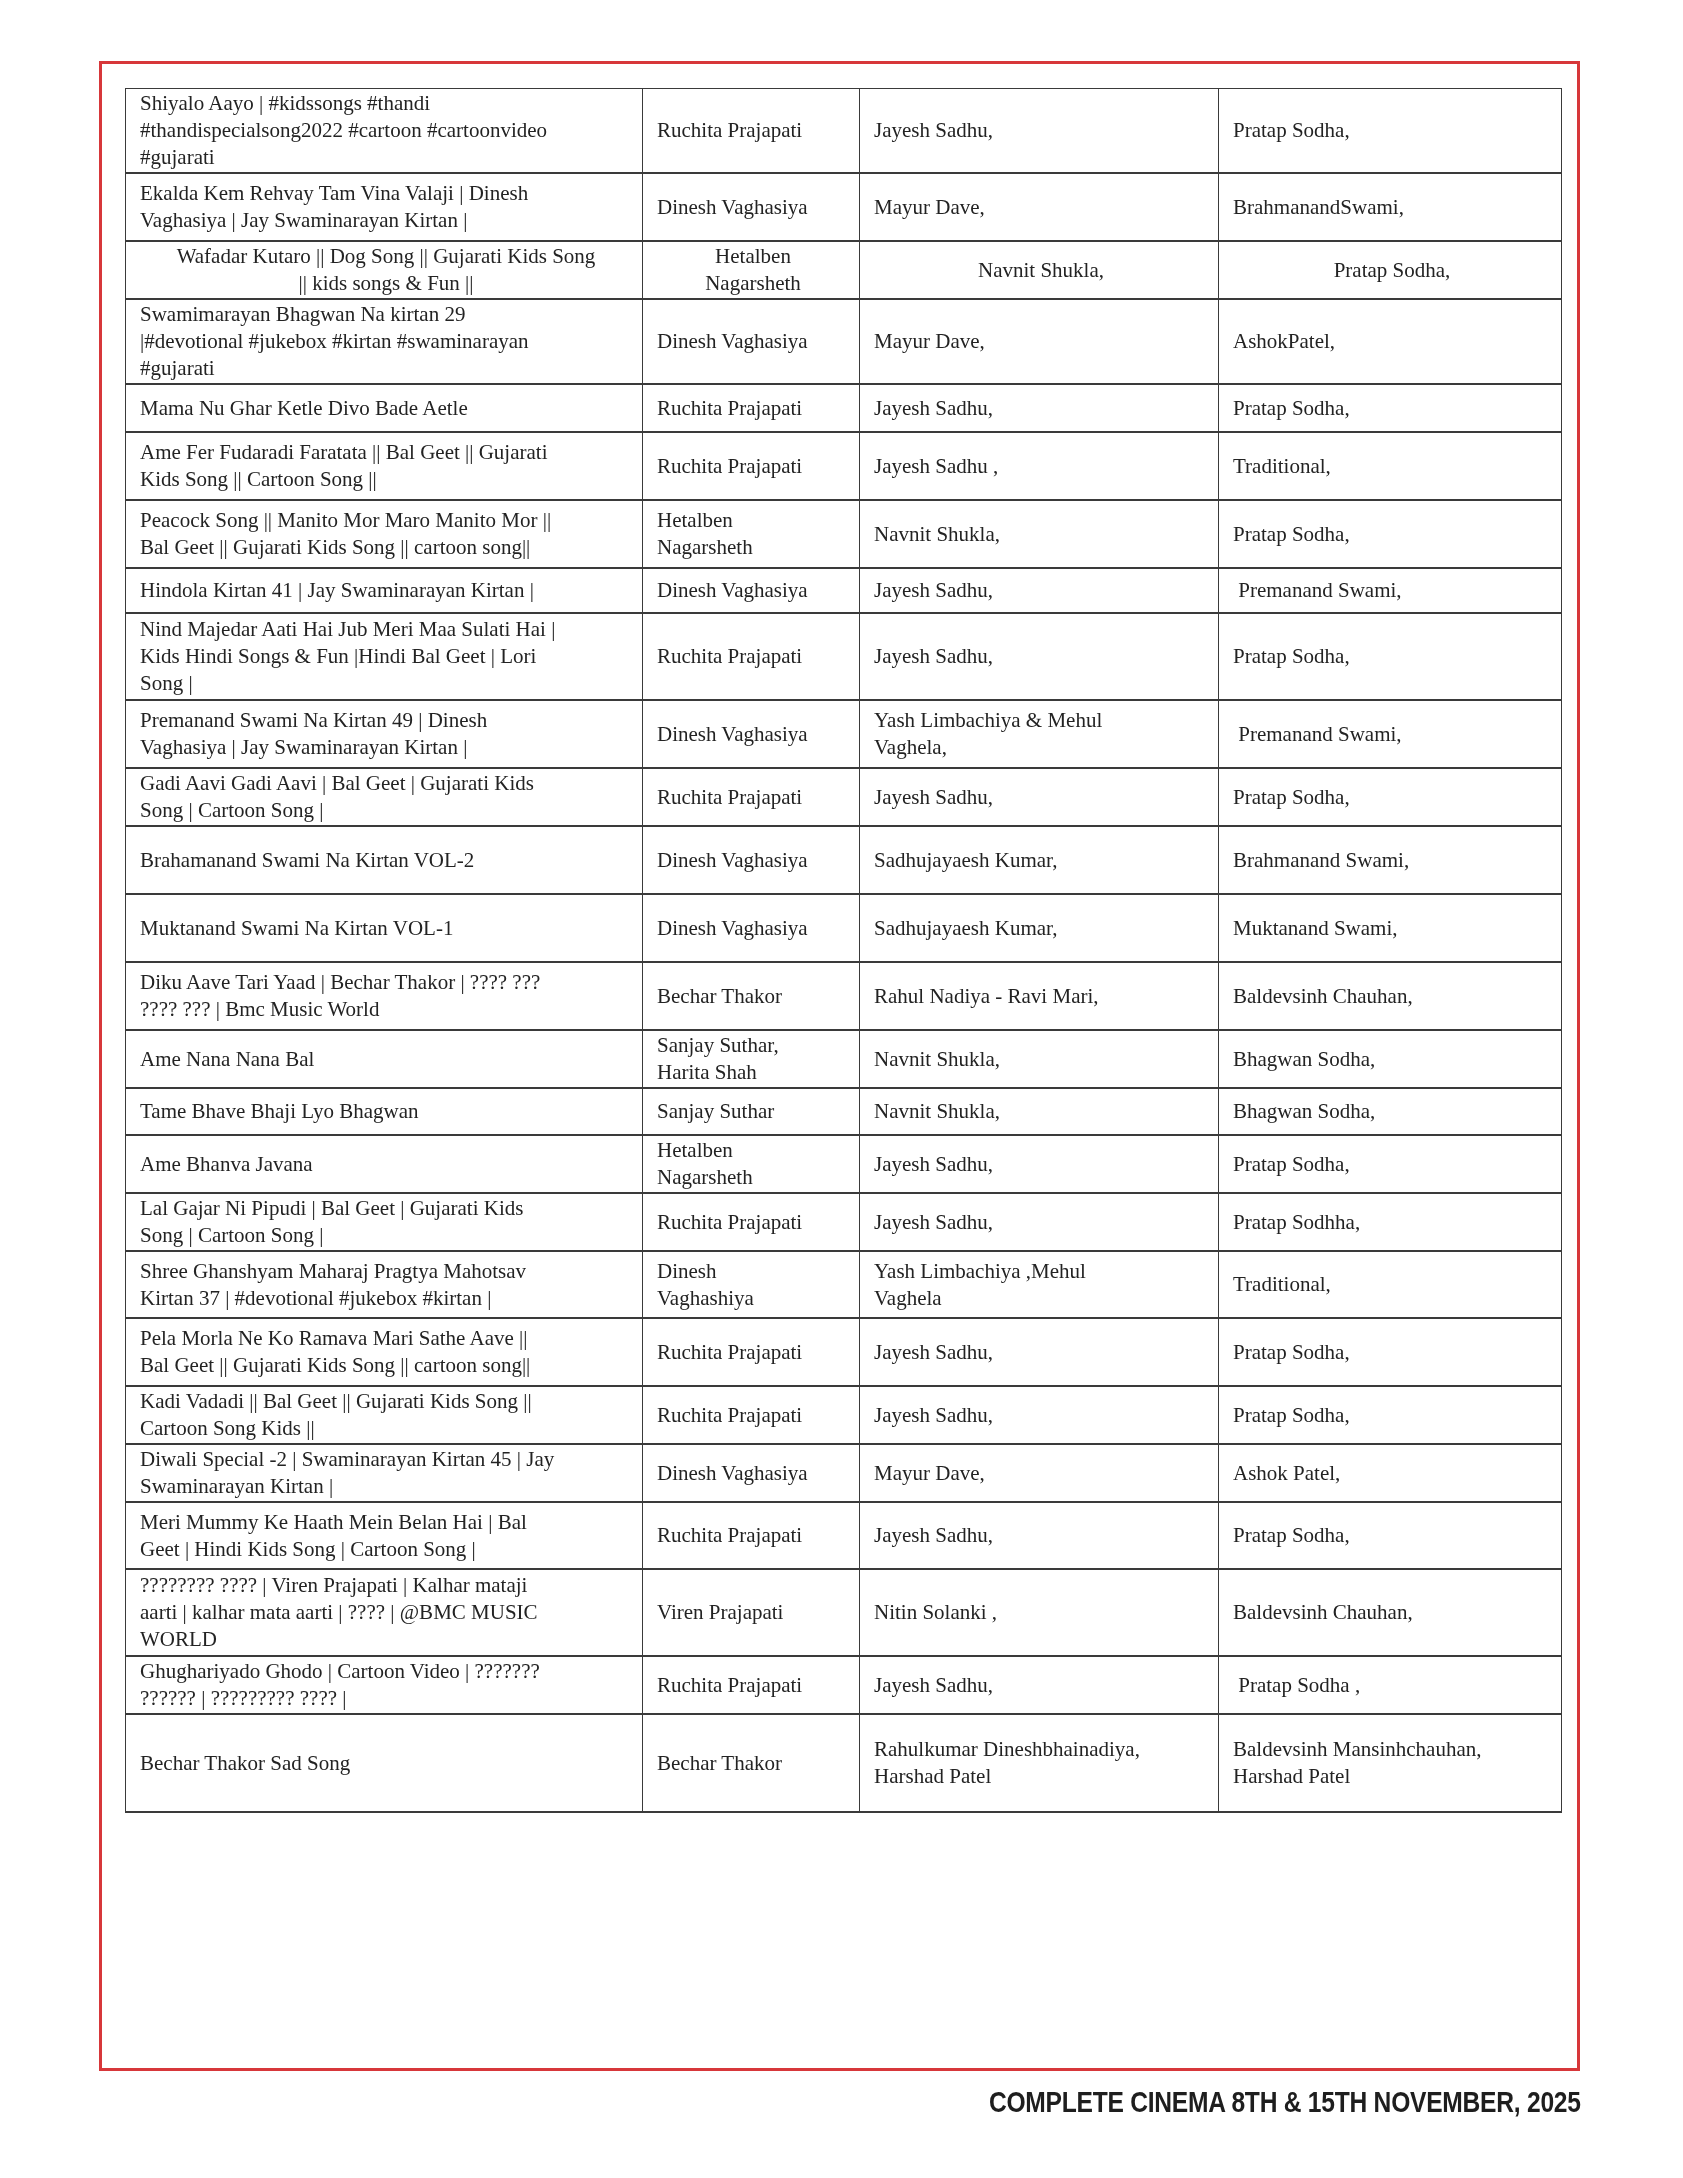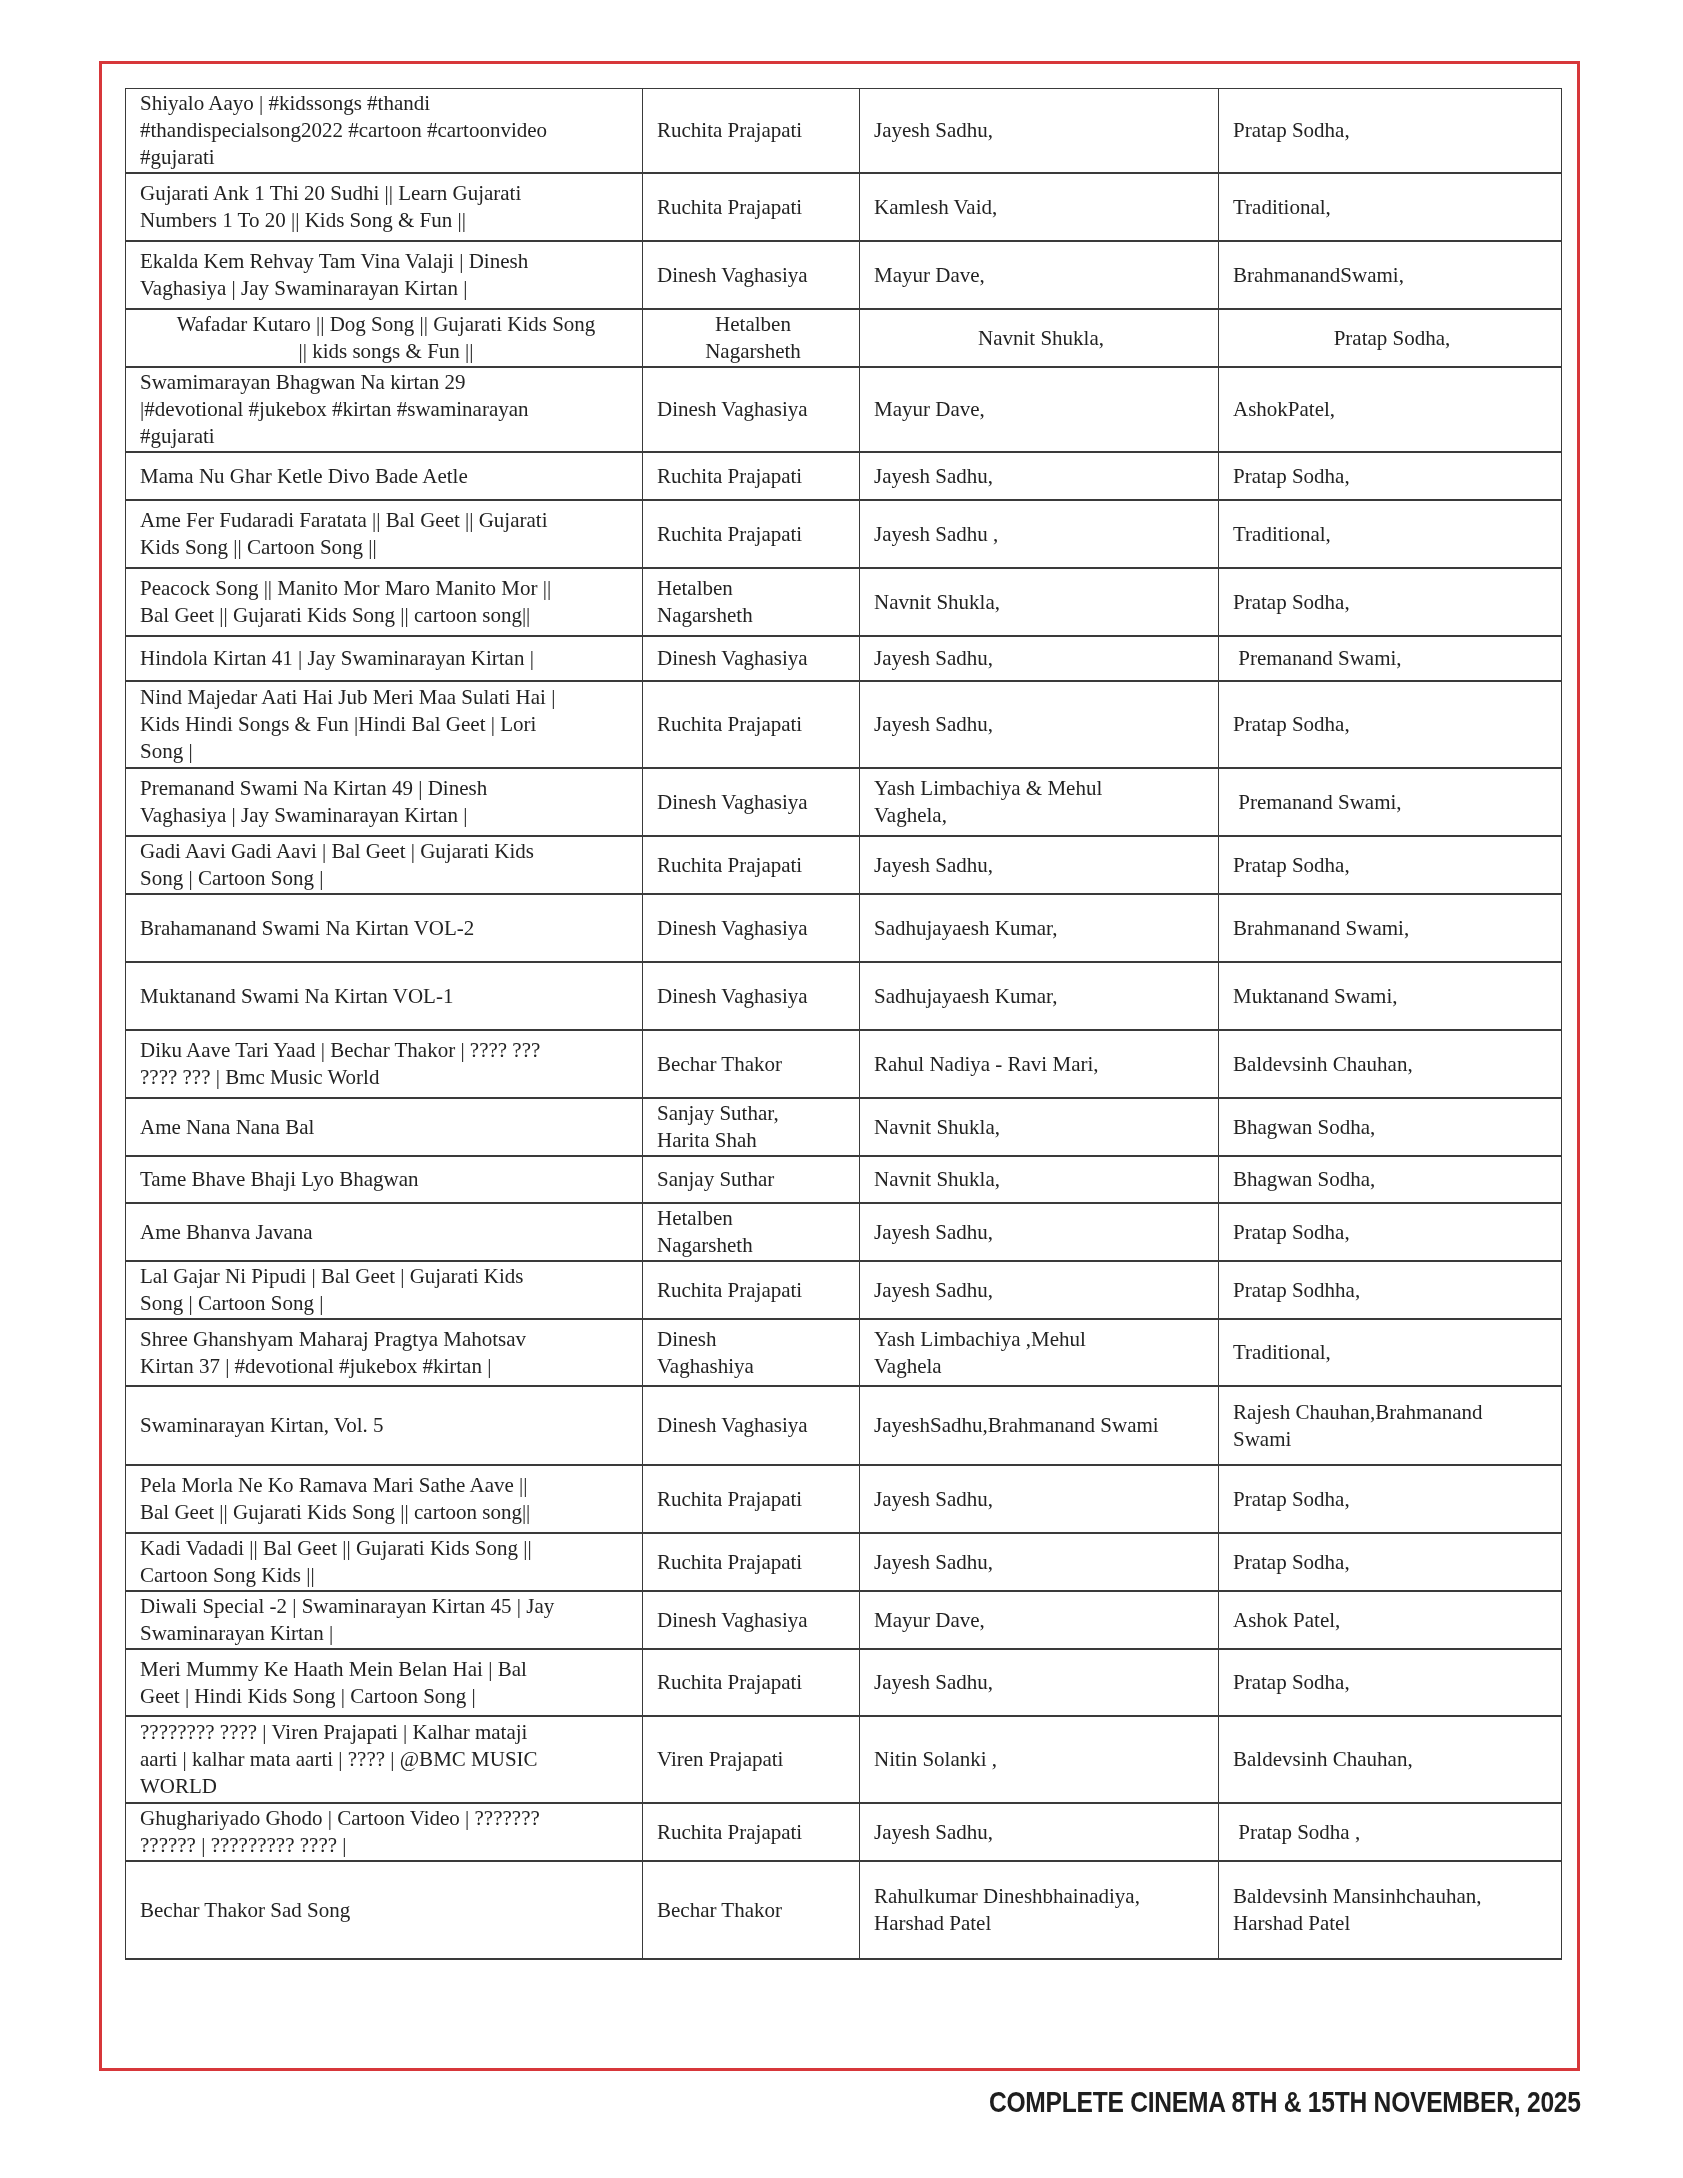--- a/index.html
+++ b/index.html
@@ -87,35 +87,20 @@
         </td>
         <td style="height: 83px;">
           <span class="line">Jayesh Sadhu,</span>
         </td>
         <td style="height: 83px;">
           <span class="line">Pratap Sodha,</span>
         </td>
       </tr>
       <tr style="height: 66px;">
         <td style="height: 66px;">
-          <span class="line">Gujarati Ank 1 Thi 20 Sudhi || Learn Gujarati</span>
-          <span class="line">Numbers 1 To 20 || Kids Song &amp; Fun ||</span>
-        </td>
-        <td style="height: 66px;">
-          <span class="line">Ruchita Prajapati</span>
-        </td>
-        <td style="height: 66px;">
-          <span class="line">Kamlesh Vaid,</span>
-        </td>
-        <td style="height: 66px;">
-          <span class="line">Traditional,</span>
-        </td>
-      </tr>
-      <tr style="height: 66px;">
-        <td style="height: 66px;">
           <span class="line">Ekalda Kem Rehvay Tam Vina Valaji | Dinesh</span>
           <span class="line">Vaghasiya | Jay Swaminarayan Kirtan |</span>
         </td>
         <td style="height: 66px;">
           <span class="line">Dinesh Vaghasiya</span>
         </td>
         <td style="height: 66px;">
           <span class="line">Mayur Dave,</span>
         </td>
         <td style="height: 66px; margin-left: 36px;">
@@ -370,35 +355,20 @@
         <td style="height: 65px;">
           <span class="line">Dinesh</span>
           <span class="line">Vaghashiya</span>
         </td>
         <td style="height: 65px;">
           <span class="line">Yash Limbachiya ,Mehul</span>
           <span class="line">Vaghela</span>
         </td>
         <td style="height: 65px;">
           <span class="line">Traditional,</span>
-        </td>
-      </tr>
-      <tr style="height: 77px;">
-        <td style="height: 77px;">
-          <span class="line">Swaminarayan Kirtan, Vol. 5</span>
-        </td>
-        <td style="height: 77px;">
-          <span class="line">Dinesh Vaghasiya</span>
-        </td>
-        <td style="height: 77px;">
-          <span class="line">JayeshSadhu,Brahmanand Swami</span>
-        </td>
-        <td style="height: 77px;">
-          <span class="line">Rajesh Chauhan,Brahmanand</span>
-          <span class="line">Swami</span>
         </td>
       </tr>
       <tr style="height: 66px;">
         <td style="height: 66px;">
           <span class="line">Pela Morla Ne Ko Ramava Mari Sathe Aave ||</span>
           <span class="line">Bal Geet || Gujarati Kids Song || cartoon song||</span>
         </td>
         <td style="height: 66px;">
           <span class="line">Ruchita Prajapati</span>
         </td>

